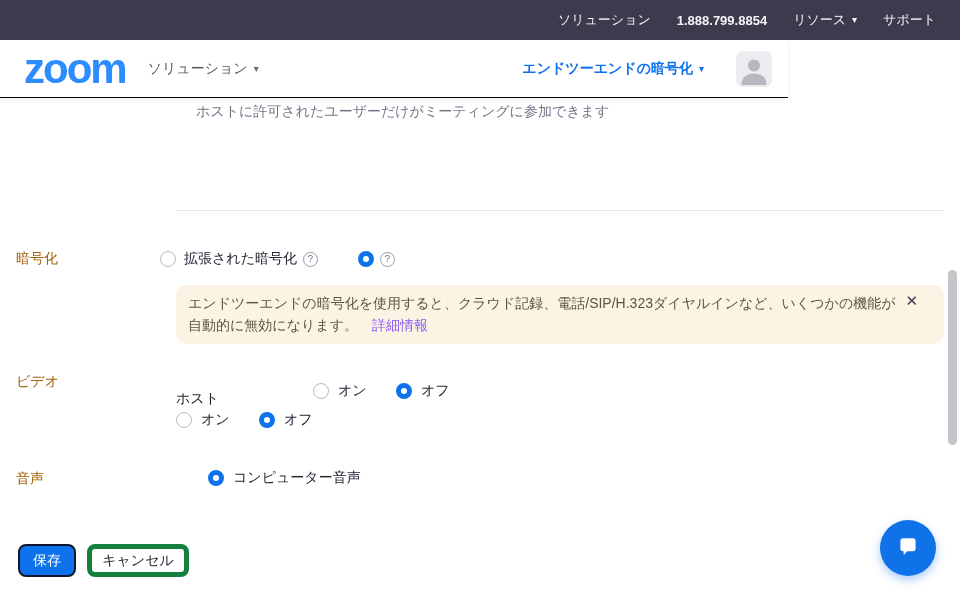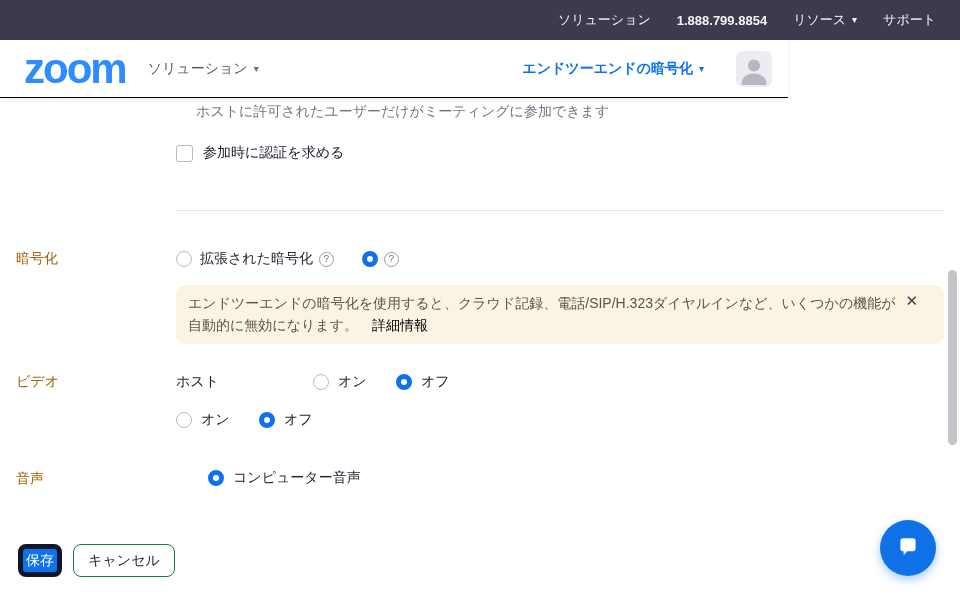--- a/index.html
+++ b/index.html
@@ -78,62 +78,62 @@
   }
   .radio.selected { border:5px solid #0E72ED; }
   .opt { display:flex; align-items:center; gap:9px; font-size:14px; color:#232333; }
   .help {
     width:15px; height:15px; border-radius:50%; border:1px solid #9A9AAB;
     color:#74748B; font-size:10px; display:inline-flex; align-items:center;
     justify-content:center; margin-left:-2px; cursor:pointer; flex:0 0 auto;
   }
 
   .enc-row {
-    position:absolute; left:176px; top:250px; display:flex;
-    align-items:center; gap:28px;font-family:Liberation Mono, monospace;
+    position:absolute; left:160px; top:250px; display:flex;
+    align-items:center; gap:40px;font-family:Liberation Mono, monospace;
   }
   .enc-row .opt { gap:8px; }
 
   .warnbox {
     position:absolute; left:176px; top:285px; width:768px;
     background:#FBF4E4; border-radius:10px; padding:7px 46px 8px 12px;
     font-size:14px; line-height:22px; color:#5C5444;
   }
   .warnbox .learn {
-    color:#000000; text-decoration:none; margin-left:14px; cursor:pointer;
+    color:#8b5cf6; text-decoration:none; margin-left:14px; cursor:pointer;
   }
   .warn-close {
     position:absolute; right:26px; top:8px; background:none; border:none;
     font-size:15px; color:#3B3B4D; cursor:pointer; line-height:1;
   }
 
   .video-row {
     position:absolute; left:176px; display:flex; align-items:center;
     font-size:14px; color:#232333;
   }
-  .video-row .vname { width:137px; }
+  .video-row .vname { width:137px;margin-top:17px; }
   .video-row .opt-on { width:83px; }
 
   .audio-row {
     position:absolute; left:176px; top:469px; display:flex;
     align-items:center; gap:9px; font-size:14px; color:#232333;padding-left:32px;
   }
 
   .btn-row {
     position:absolute; left:18px; top:544px; display:flex; gap:11px;
   }
   .btn {
     height:33px; border-radius:8px; font-size:14px; cursor:pointer;
     font-family:inherit;
   }
   .btn-save {
-    width:44px; background:#0E72ED; color:#fff; border:5px solid #0f172a;
+    width:58px; background:#0E72ED; color:#fff; border:2px solid #0f172a;
   }
   .btn-cancel {
-    width:102px; background:#fff; color:#232333; border:1px solid #15803d;
+    width:102px; background:#fff; color:#232333; border:5px solid #15803d;
   }
 
   .fab {
     position:absolute; left:880px; top:520px; width:56px; height:56px;
     border-radius:50%; background:#1072E8; display:flex; align-items:center;
     justify-content:center; cursor:pointer;
     box-shadow:0 4px 10px rgba(14,114,237,0.35);
   }
 
   .scroll-thumb {
@@ -171,24 +171,20 @@
         <svg width="36" height="36" viewBox="0 0 36 36">
           <circle cx="18" cy="14.5" r="6" fill="#B7B7C2"></circle>
           <path d="M5.5 34 c0-8 5.5-11.5 12.5-11.5 s12.5 3.5 12.5 11.5 z" fill="#B7B7C2"></path>
         </svg>
       </span>
     </div>
   </div>
 
   <div class="note">ホストに許可されたユーザーだけがミーティングに参加できます</div>
 
-  <div class="check-row">
-    <span class="checkbox"></span>
-    <span>参加時に認証を求める</span>
-  </div>
 
   <div class="divider"></div>
 
   <div class="sec-label" style="top:250px;">暗号化</div>
   <div class="enc-row">
     <span class="opt">
       <span class="radio"></span>
       <span>拡張された暗号化</span>
       <span class="help">?</span>
     </span>

